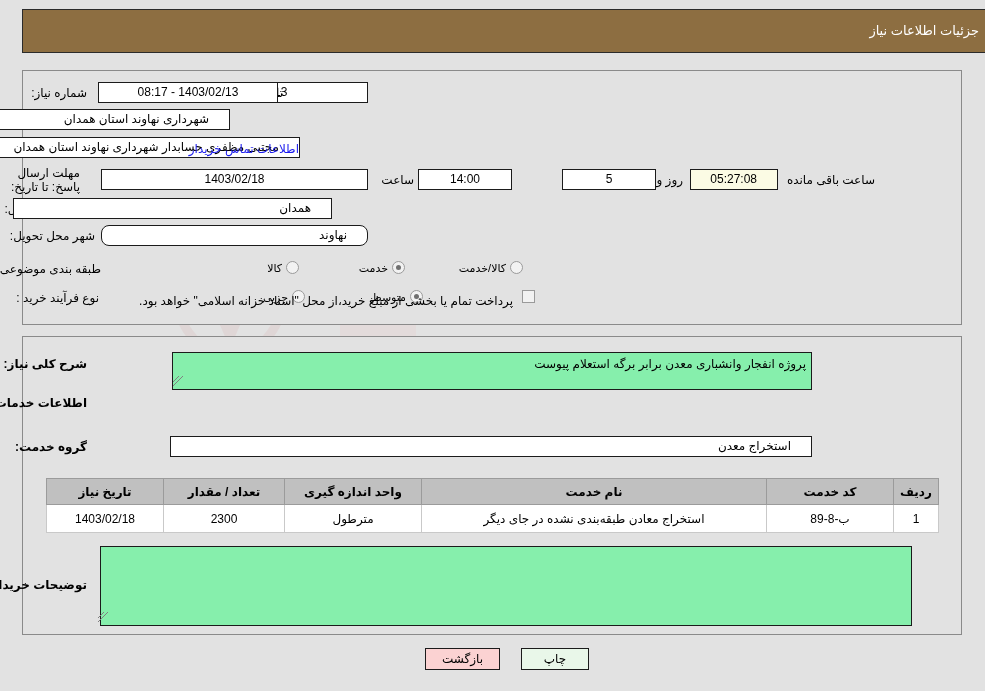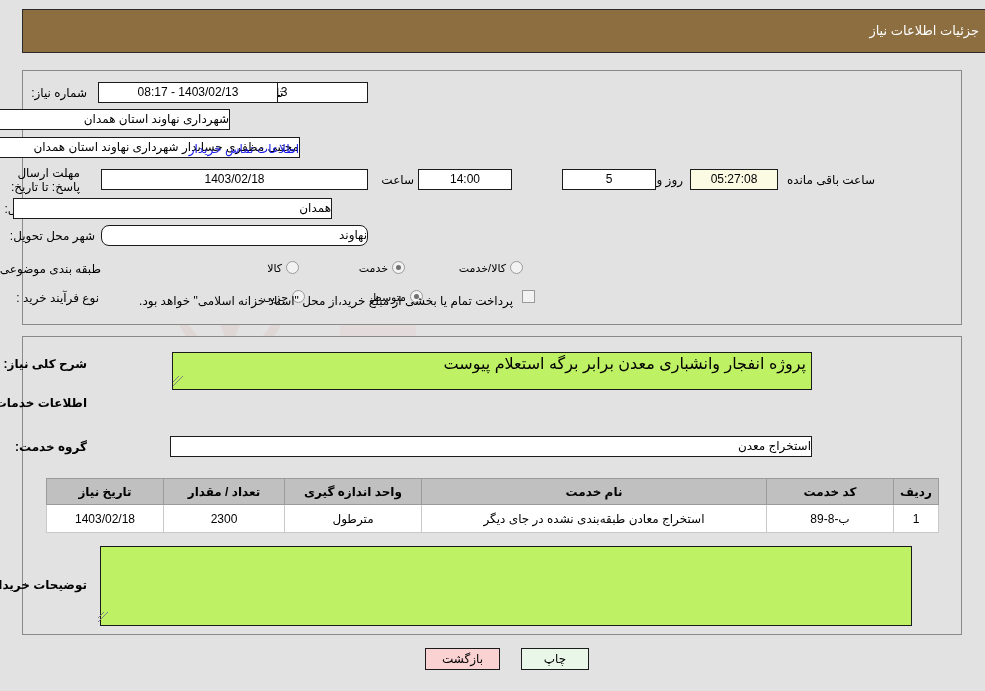--- a/index.html
+++ b/index.html
@@ -84,21 +84,21 @@
   .lbl-bold { font-weight: bold; }
 
   .fld {
     position: absolute;
     box-sizing: border-box;
     border: 1px solid #1b1b1b;
     background: #ffffff;
     font-size: 12px;
     font-family: "Liberation Sans", "DejaVu Sans", sans-serif;
     color: #000;
-    padding: 0 0;
+    padding: 0 20px;
     line-height: 19px;
     height: 21px;
     white-space: nowrap;
     overflow: hidden;
   }
   .fld.center { text-align: center; }
   .fld.right  { text-align: right; }
   .fld.yellow { background: #fbfbe4; }
 
   .link {
@@ -141,22 +141,22 @@
     background: #f2f2f2;
     box-sizing: border-box;
     vertical-align: -2px;
   }
 
   
   .ta {
     position: absolute;
     box-sizing: border-box;
     border: 1px solid #1b1b1b;
-    background: #bef264;
-    font-size: 16px;
+    background: #86efac;
+    font-size: 12px;
     font-family: "Liberation Sans", "DejaVu Sans", sans-serif;
     padding: 3px 5px;
     text-align: right;
     line-height: 16px;
     overflow: hidden;
     resize: none;
   }
   .grip {
     position: absolute;
     width: 12px; height: 12px;

